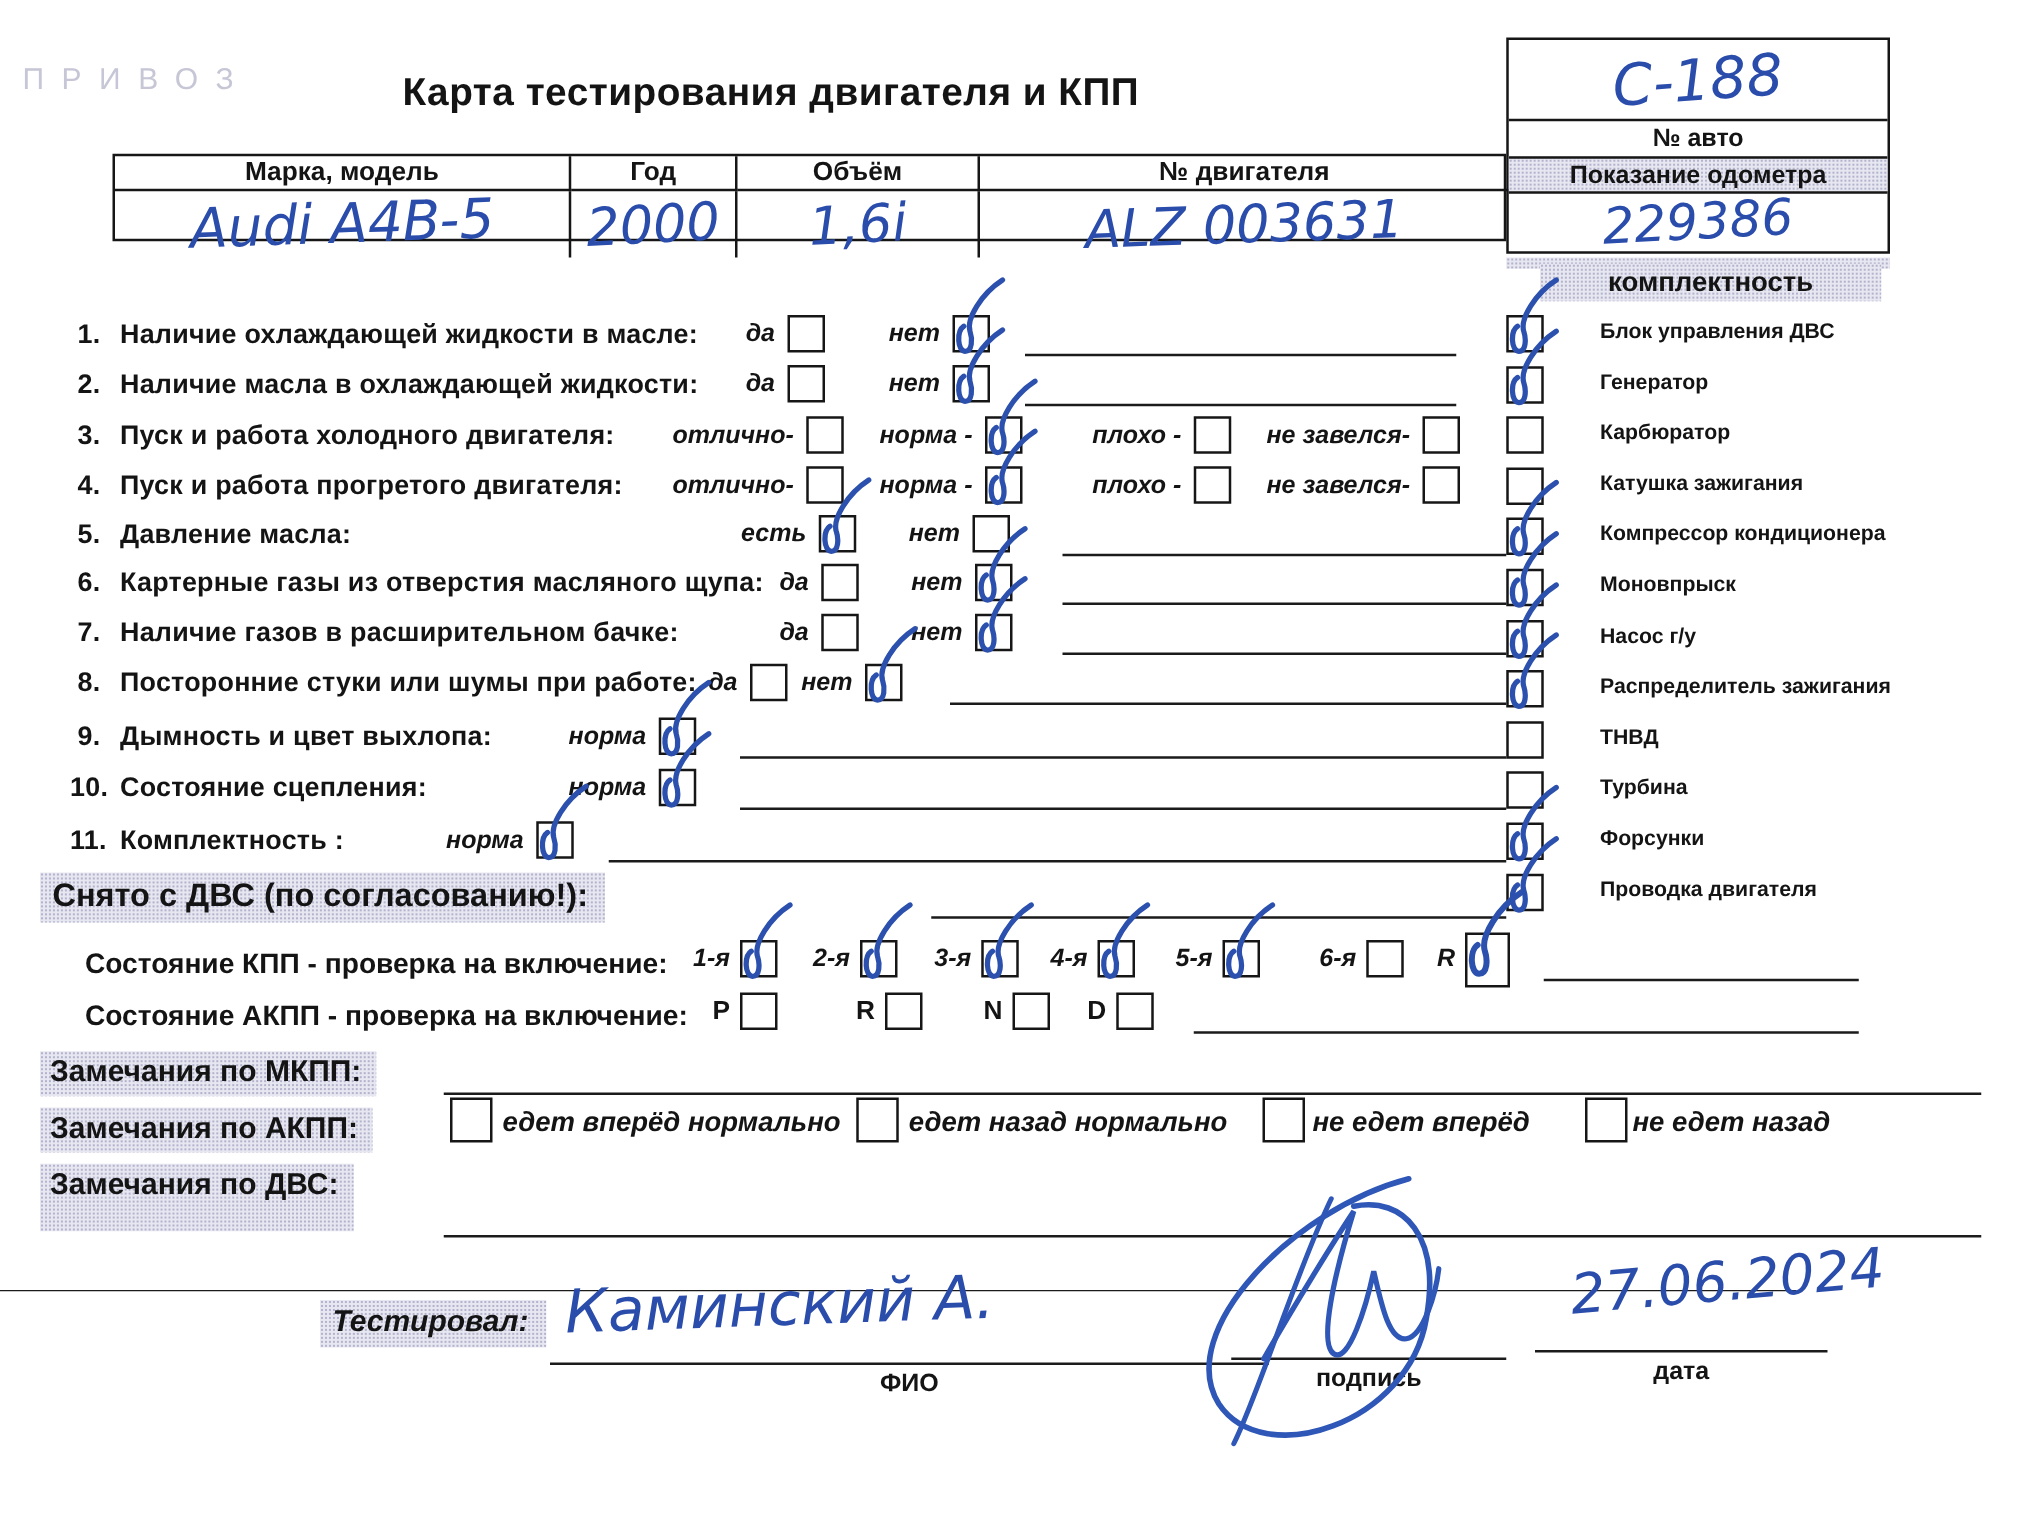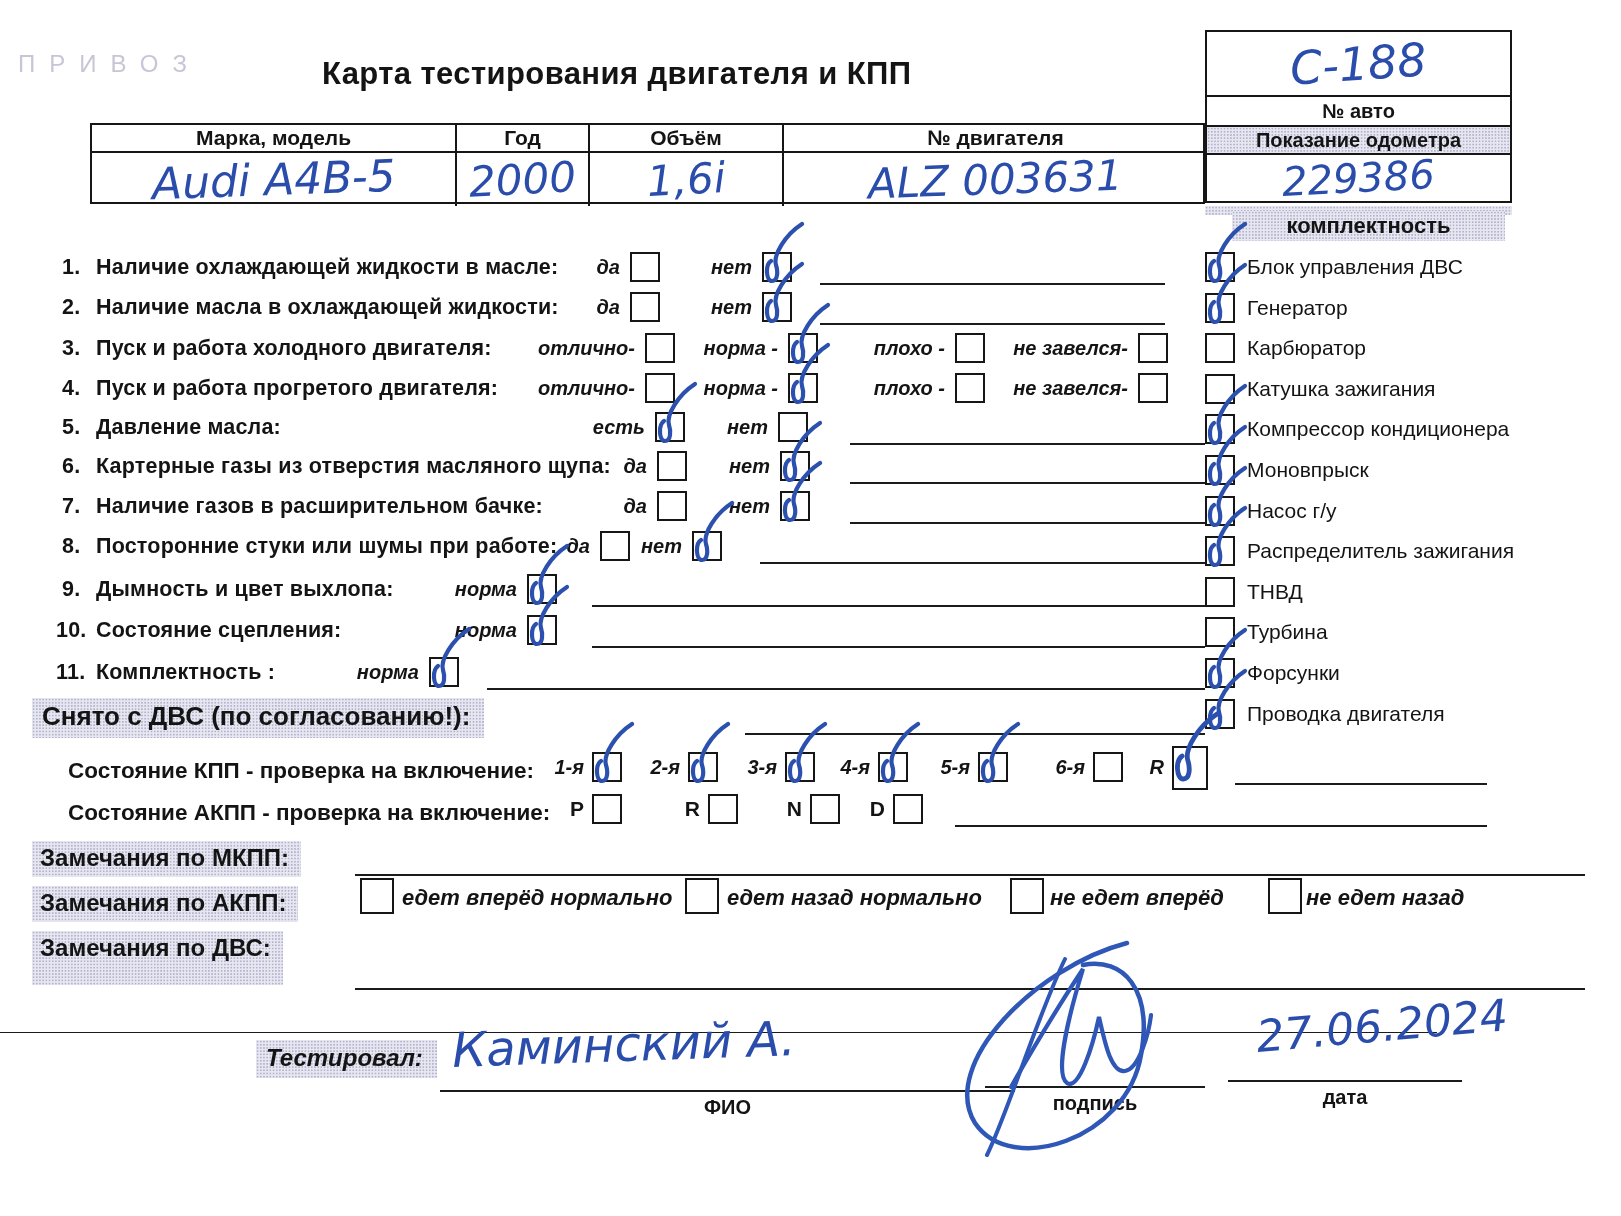--- a/index.html
+++ b/index.html
@@ -10,25 +10,25 @@
   .i{font-style:italic;}
   .hline{position:absolute;height:0;border-top:2.2px solid #1b1b1b;}
   .thin{border-top-width:1.6px;}
   .shade{background-color:#e7e7f1;background-image:radial-gradient(#b2b2cc 0.9px,transparent 1px);
          background-size:3.2px 3.2px;}
   .hw{font-family:"DejaVu Sans",sans-serif;font-style:italic;color:#2a4cab;white-space:nowrap;}
   .box{box-sizing:border-box;width:30px;height:30px;border:2.6px solid #161616;position:absolute;background:transparent;}
   .check{position:absolute;pointer-events:none;}
   .q{position:absolute;font-weight:bold;font-size:21.5px;white-space:nowrap;letter-spacing:.2px;}
   .opt-label{position:absolute;font-style:italic;font-weight:bold;font-size:20px;white-space:nowrap;}
-  .comp-label{position:absolute;font-weight:normal;font-size:21px;white-space:nowrap;}
+  .comp-label{position:absolute;font-weight:bold;font-size:17px;white-space:nowrap;margin-left:33px;}
   .section-label{position:absolute;font-weight:bold;white-space:nowrap;}
   .small-cap{position:absolute;font-weight:bold;font-size:20px;text-align:center;}
   
-  .vt{position:absolute;left:90px;top:123px;width:1115px;height:81px;display:grid;
+  .vt{position:absolute;left:90px;top:123px;width:1115px;height:70px;display:grid;
       grid-template-columns:365px 133px 194px 423px;grid-template-rows:28px 53px;
       border:2.6px solid #161616;box-sizing:border-box;}
   .vt>div{border-right:2.6px solid #161616;border-bottom:2.6px solid #161616;box-sizing:border-box;
       display:flex;align-items:center;justify-content:center;overflow:visible;}
   .vt>div:nth-child(4n){border-right:none;}
   .vt>div:nth-child(n+5){border-bottom:none;}
   .vt .hdr{font-weight:bold;font-size:21px;}
   .vt .hw{font-size:42px;}
   
   .cb{position:absolute;left:1205px;top:30px;width:307px;height:173px;border:2.6px solid #161616;box-sizing:border-box;}

